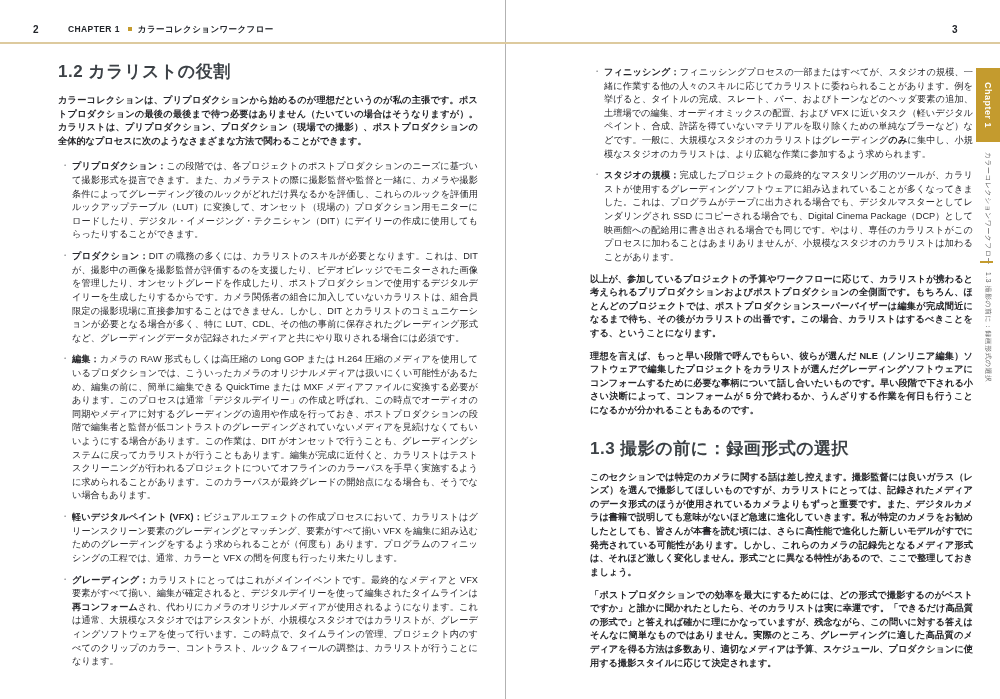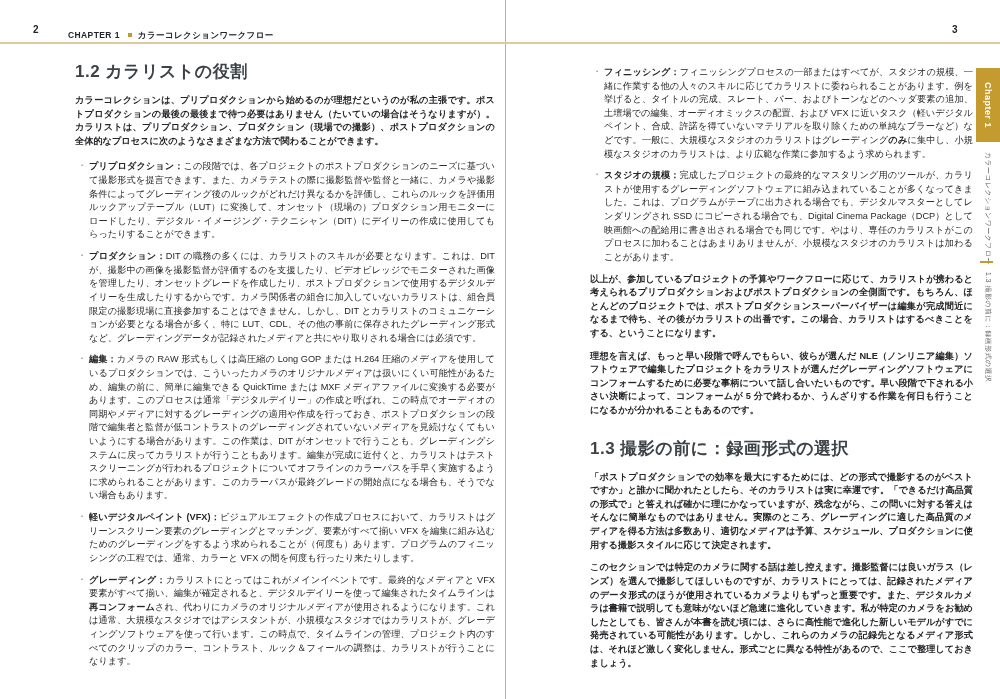--- a/index.html
+++ b/index.html
@@ -20,33 +20,33 @@
     position: absolute; top: 42px; left: 0;
     width: 1000px; height: 2px; background: #ddca9e;
   }
   .pagenum {
     position: absolute; top: 24px;
     font-size: 10px; font-weight: bold; color: #22252a;
   }
   .pagenum-left { left: 33px; }
   .pagenum-right { left: 952px; }
   .running-head {
-    position: absolute; left: 68px; top: 30px;
+    position: absolute; left: 68px; top: 24px;
     font-size: 8.5px; font-weight: bold; letter-spacing: 0.4px;
     color: #22252a; white-space: nowrap;
   }
   .head-square {
     display: inline-block; width: 4px; height: 4px;
     background: #c49b2e; margin: 0 6px 1px 8px; vertical-align: middle;
   }
   .col {
     position: absolute; top: 60px;
     text-align: justify;
   }
-  .col-left  { left: 75px;  width: 420px; }
+  .col-left  { left: 58px;  width: 420px; }
   .col-right { left: 590px; width: 383px; top: 64px; }
   h2.section-heading {
     font-size: 17px; font-weight: bold; color: #3d4247;
     margin: 0 0 11px 0; letter-spacing: 0.5px; text-align: left;
   }
   h2.second { margin-top: 19px; }
   p.body-par {
     font-size: 9.2px; line-height: 1.48; margin: 0 0 9px 0; font-weight: bold;
   }
   p.spaced-top { margin-top: 4px; }
@@ -133,22 +133,22 @@
       </li>
       <li class="bullet">
         <span class="marker">・</span><span class="term">スタジオの規模：</span><span>完成したプロジェクトの最終的なマスタリング用のツールが、カラリストが使用するグレーディングソフトウェアに組み込まれていることが多くなってきました。これは、プログラムがテープに出力される場合でも、デジタルマスターとしてレンダリングされ SSD にコピーされる場合でも、Digital Cinema Package（DCP）として映画館への配給用に書き出される場合でも同じです。やはり、専任のカラリストがこのプロセスに加わることはあまりありませんが、小規模なスタジオのカラリストは加わることがあります。</span><span class="b"></span><span></span>
       </li>
     </ul>
 
     <p class="body-par spaced-top">以上が、参加しているプロジェクトの予算やワークフローに応じて、カラリストが携わると考えられるプリプロダクションおよびポストプロダクションの全側面です。もちろん、ほとんどのプロジェクトでは、ポストプロダクションスーパーバイザーは編集が完成間近になるまで待ち、その後がカラリストの出番です。この場合、カラリストはするべきことをする、ということになります。</p>
     <p class="body-par">理想を言えば、もっと早い段階で呼んでもらい、彼らが選んだ NLE（ノンリニア編集）ソフトウェアで編集したプロジェクトをカラリストが選んだグレーディングソフトウェアにコンフォームするために必要な事柄について話し合いたいものです。早い段階で下される小さい決断によって、コンフォームが 5 分で終わるか、うんざりする作業を何日も行うことになるかが分かれることもあるのです。</p>
 
     <h2 class="section-heading second">1.3 撮影の前に：録画形式の選択</h2>
+    <p class="body-par">このセクションでは特定のカメラに関する話は差し控えます。撮影監督には良いガラス（レンズ）を選んで撮影してほしいものですが、カラリストにとっては、記録されたメディアのデータ形式のほうが使用されているカメラよりもずっと重要です。また、デジタルカメラは書籍で説明しても意味がないほど急速に進化していきます。私が特定のカメラをお勧めしたとしても、皆さんが本書を読む頃には、さらに高性能で進化した新しいモデルがすでに発売されている可能性があります。しかし、これらのカメラの記録先となるメディア形式は、それほど激しく変化しません。形式ごとに異なる特性があるので、ここで整理しておきましょう。</p>
     <p class="body-par">「ポストプロダクションでの効率を最大にするためには、どの形式で撮影するのがベストですか」と誰かに聞かれたとしたら、そのカラリストは実に幸運です。「できるだけ高品質の形式で」と答えれば確かに理にかなっていますが、残念ながら、この問いに対する答えはそんなに簡単なものではありません。実際のところ、グレーディングに適した高品質のメディアを得る方法は多数あり、適切なメディアは予算、スケジュール、プロダクションに使用する撮影スタイルに応じて決定されます。</p>
-    <p class="body-par">このセクションでは特定のカメラに関する話は差し控えます。撮影監督には良いガラス（レンズ）を選んで撮影してほしいものですが、カラリストにとっては、記録されたメディアのデータ形式のほうが使用されているカメラよりもずっと重要です。また、デジタルカメラは書籍で説明しても意味がないほど急速に進化していきます。私が特定のカメラをお勧めしたとしても、皆さんが本書を読む頃には、さらに高性能で進化した新しいモデルがすでに発売されている可能性があります。しかし、これらのカメラの記録先となるメディア形式は、それほど激しく変化しません。形式ごとに異なる特性があるので、ここで整理しておきましょう。</p>
   </div>
 
   <div class="chapter-tab">
     <span class="vlabel">Chapter 1</span>
   </div>
   <div class="vside vside-1">カラーコレクションワークフロー</div>
   <div class="side-tick"></div>
   <div class="vside vside-2">1.3 撮影の前に：録画形式の選択</div>
 </div>
 

